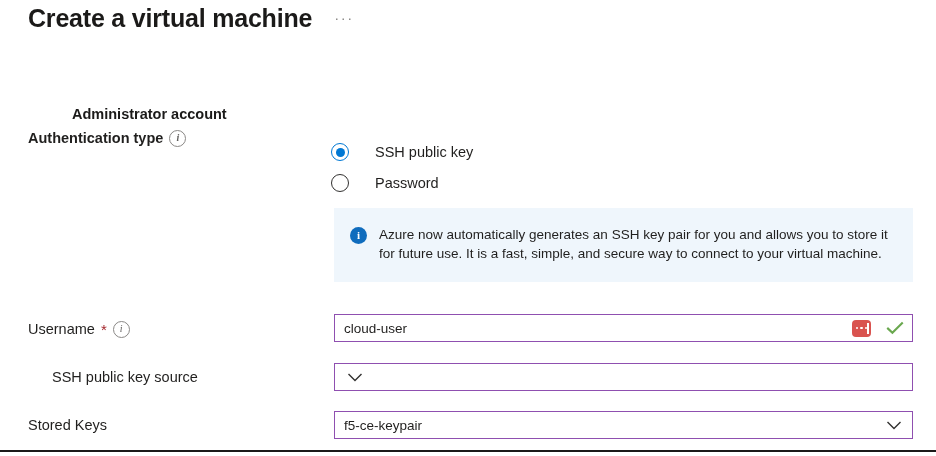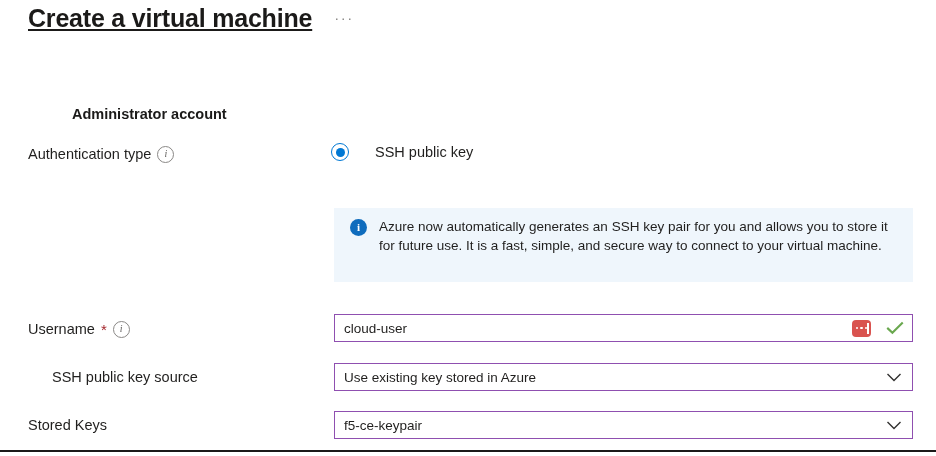--- a/index.html
+++ b/index.html
@@ -26,21 +26,20 @@
     align-items: baseline;
     gap: 22px;
   }
   .page-title {
     font-size: 25px;
     font-weight: bold;
     letter-spacing: -0.2px;
     color: #1b1a19;
     line-height: 32px;
     white-space: nowrap;
-    text-decoration: underline;
   }
   .ellipsis-menu {
     font-size: 15px;
     color: #8a8886;
     letter-spacing: 1.5px;
     line-height: 16px;
     position: relative;
     top: -4px;
     cursor: pointer;
   }
@@ -143,21 +142,21 @@
   
   .info-banner {
     position: absolute;
     left: 334px;
     top: 208px;
     width: 579px;
     height: 74px;
     background: #eff6fc;
     box-sizing: border-box;
     display: flex;
-    padding: 9px 14px 0 16px;
+    padding: 17px 14px 0 16px;
     gap: 12px;
   }
   .banner-icon {
     width: 17px;
     height: 17px;
     border-radius: 50%;
     background: #0f6cbd;
     flex: 0 0 auto;
     position: relative;
     margin-top: 2px;
@@ -266,29 +265,33 @@
 </head>
 <body>
 
 <div class="title-row">
   <div class="page-title">Create a virtual machine</div>
   <div class="ellipsis-menu">···</div>
 </div>
 
 <div class="section-title">Administrator account</div>
 
-<div class="row-label" style="top:145px;">
+<div class="row-label" style="top:129px;font-weight:bold;">
   <span>Authentication type</span>
   <span class="info-circle"></span>
 </div>
 
 <div class="radio-group">
   <div class="radio-item">
     <span class="radio-mark checked"></span>
     <span class="radio-label">SSH public key</span>
+  </div>
+  <div class="radio-item">
+    <span class="radio-mark"></span>
+    <span class="radio-label">Password</span>
   </div>
 </div>
 
 <div class="info-banner">
   <span class="banner-icon"></span>
   <span class="banner-text">Azure now automatically generates an SSH key pair for you and allows you to store it for future use. It is a fast, simple, and secure way to connect to your virtual machine.</span>
 </div>
 
 <div class="row-label" style="top:320px;">
   <span>Username</span>
@@ -306,21 +309,20 @@
   <svg class="valid-check" viewBox="0 0 20 16">
     <path d="M3 8.6 L7.4 12.8 L17 3.2" fill="none" stroke="#6aa84f" stroke-width="2.1" stroke-linecap="square"></path>
   </svg>
 </div>
 
 <div class="row-label" style="top:369px;margin-left:24px;">
   <span>SSH public key source</span>
 </div>
 
 <div class="field select" style="top:363px;">
-  <span class="field-value">Use existing key stored in Azure</span>
   <svg class="chevron" viewBox="0 0 22 22">
     <path d="M5 8.5 L11 14.5 L17 8.5" fill="none" stroke="#323130" stroke-width="1.4" stroke-linecap="square"></path>
   </svg>
 </div>
 
 <div class="row-label" style="top:417px;">
   <span>Stored Keys</span>
 </div>
 
 <div class="field select" style="top:411px;">

